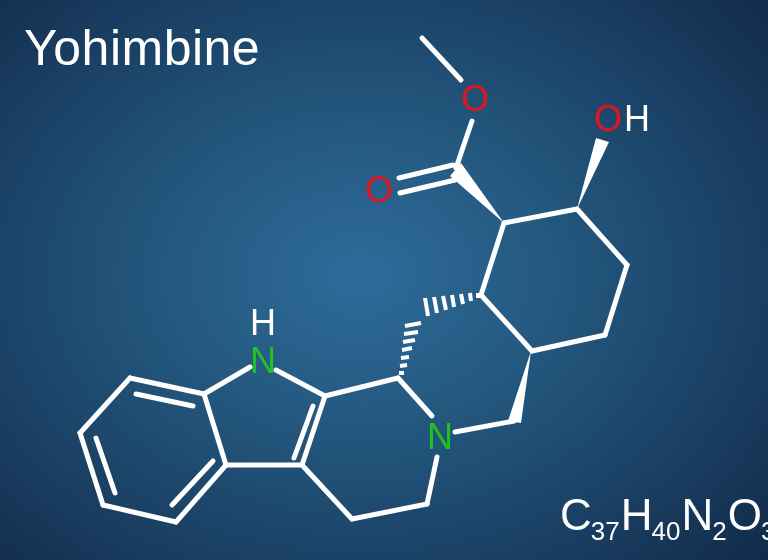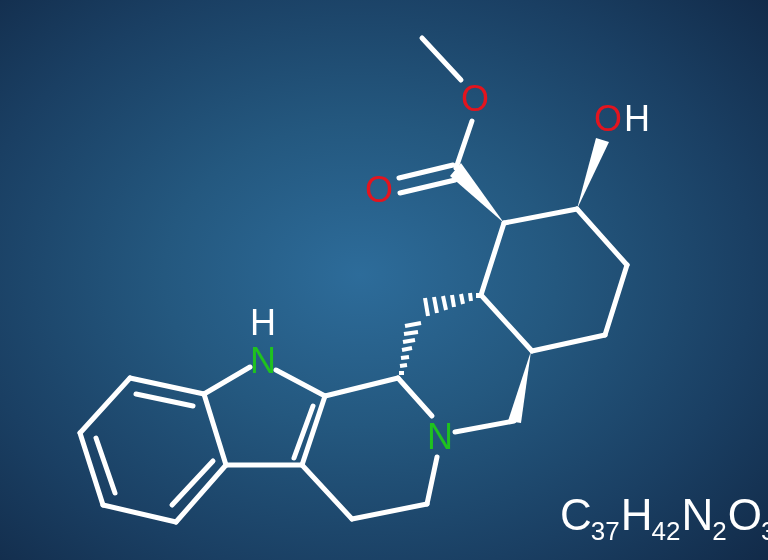--- a/index.html
+++ b/index.html
@@ -22,20 +22,21 @@
     }
     .formula .el { display: inline-block; }
     .formula sub { font-size: 26px; vertical-align: -10px; margin-left: -1px; margin-right: 1px; }
     svg.mol { position: absolute; left: 0; top: 0; }
     .atom { font-family: "Liberation Sans", "DejaVu Sans", sans-serif; font-size: 36px; }
   </style>
 </head>
 <body>
 
 <div class="canvas">
+  <div class="title">Yohimbine</div>
 
   <svg class="mol" width="768" height="560" viewBox="0 0 768 560">
     <g stroke="#ffffff" stroke-width="5" stroke-linecap="round" stroke-linejoin="round" fill="none">
 
       <line x1="422" y1="38" x2="461" y2="80"></line>
 
       <line x1="472" y1="121" x2="456" y2="168"></line>
 
       <line x1="399" y1="178" x2="453" y2="165"></line>
       <line x1="400" y1="193" x2="455" y2="180"></line>
@@ -102,15 +103,15 @@
       <text x="379" y="202" fill="#e3141e">O</text>
       <text x="608" y="131" fill="#e3141e">O</text>
       <text x="637" y="131" fill="#ffffff">H</text>
       <text x="263" y="373" fill="#1fc21f">N</text>
       <text x="263" y="335" fill="#ffffff">H</text>
       <text x="440" y="449" fill="#1fc21f">N</text>
     </g>
   </svg>
 
   <div class="formula">
-    <span class="el"><span>C</span><sub>37</sub></span><span class="el"><span>H</span><sub>42</sub></span><span class="el"><span>N</span><sub>2</sub></span><span class="el"><span>O</span><sub>3</sub></span>
+    <span class="el"><span>C</span><sub>37</sub></span><span class="el"><span>H</span><sub>40</sub></span><span class="el"><span>N</span><sub>2</sub></span><span class="el"><span>O</span><sub>3</sub></span>
   </div>
 </div>
 
 </body></html>

